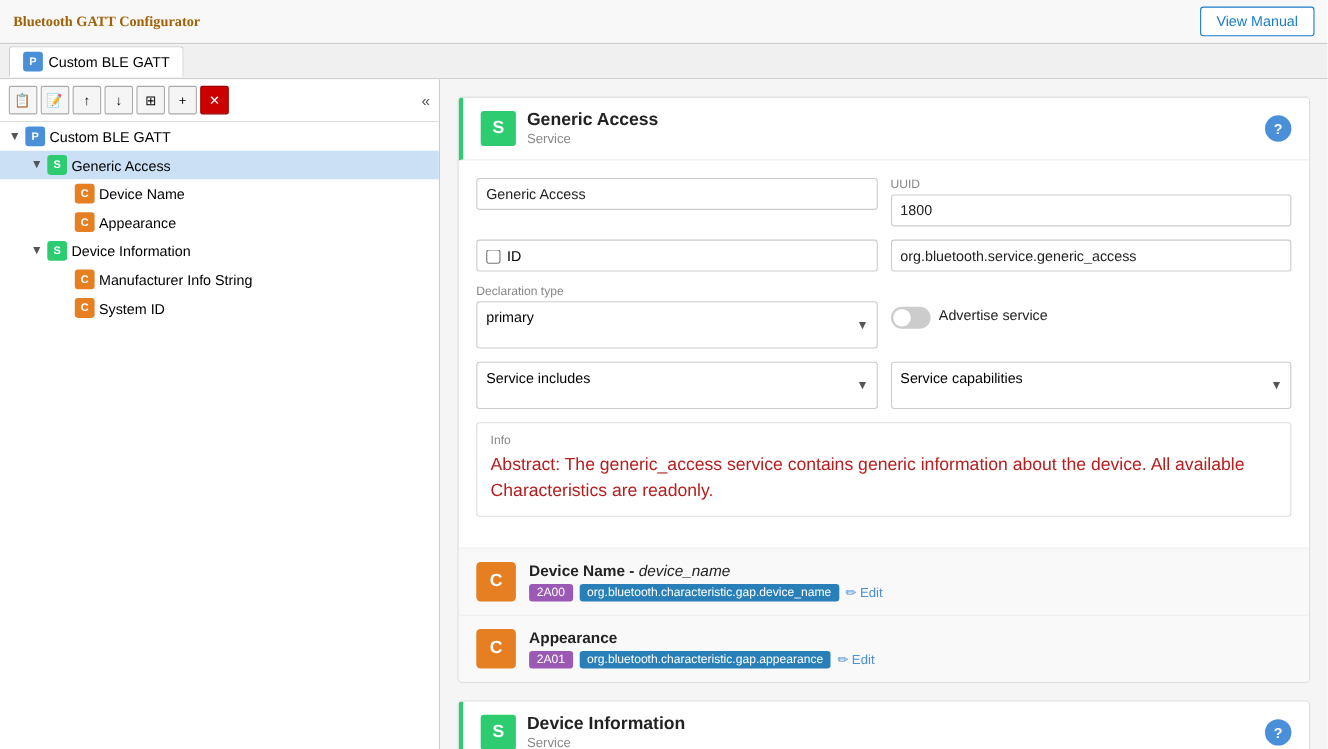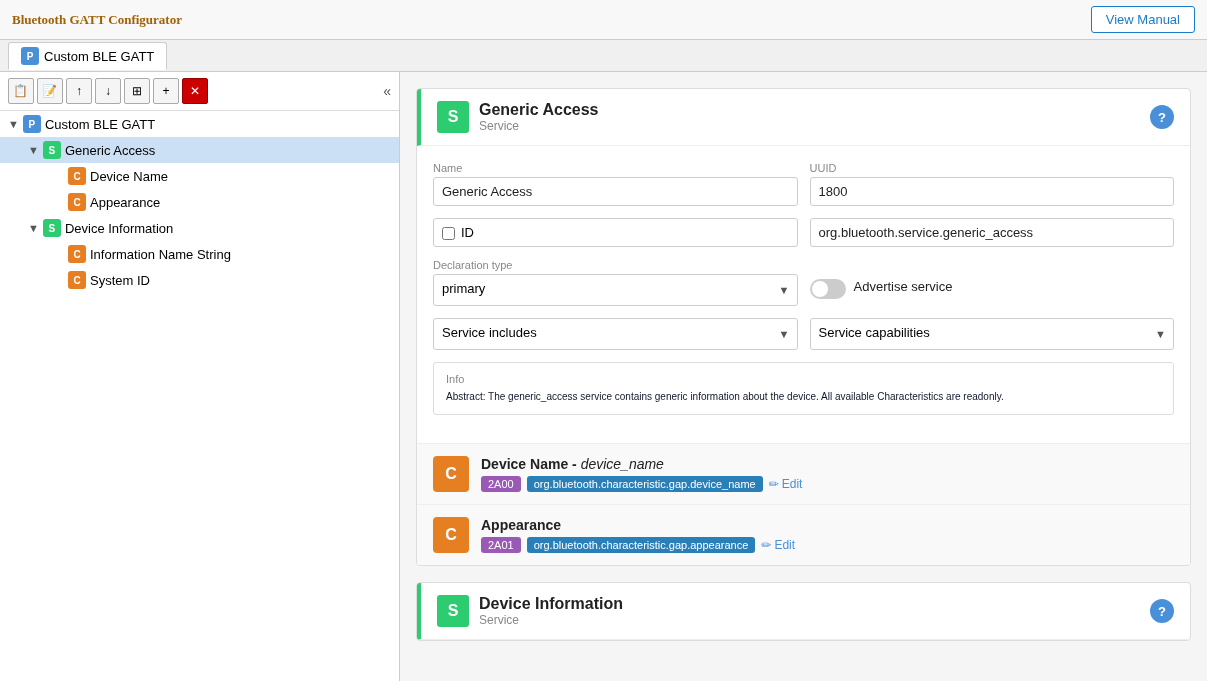--- a/index.html
+++ b/index.html
@@ -213,21 +213,21 @@
     .checkbox-row input { margin: 0; }
 
     .select-wrapper {
       position: relative;
       flex: 1;
     }
     .form-select {
       width: 100%;
       border: 1px solid #ccc;
       border-radius: 3px;
-      padding: 6px 28px 9px 8px;
+      padding: 6px 28px 20px 8px;
       font-size: 13px;
       background: #fff;
       appearance: none;
       -webkit-appearance: none;
       cursor: pointer;
       outline: none;
     }
     .select-arrow {
       position: absolute;
       right: 8px;
@@ -273,22 +273,22 @@
       padding: 10px 12px;
       margin-bottom: 12px;
       background: #fff;
     }
     .info-label {
       font-size: 11px;
       color: #888;
       margin-bottom: 4px;
     }
     .info-text {
-      font-size: 10px;
-      color: #0f172a;
+      font-size: 16px;
+      color: #b91c1c;
       line-height: 1.5;
     }
 
     
     .char-item {
       display: flex;
       align-items: center;
       gap: 12px;
       padding: 12px 16px;
       border-top: 1px solid #eee;
@@ -409,21 +409,21 @@
         <span class="arrow">▼</span>
         <span class="icon-box icon-s">S</span>
         <span>Device Information</span>
       </div>
 
       <div class="tree-item">
         <span class="indent"></span>
         <span class="indent"></span>
         <span class="indent"></span>
         <span class="icon-box icon-c">C</span>
-        <span>Information Name String</span>
+        <span>Manufacturer Info String</span>
       </div>
 
       <div class="tree-item">
         <span class="indent"></span>
         <span class="indent"></span>
         <span class="indent"></span>
         <span class="icon-box icon-c">C</span>
         <span>System ID</span>
       </div>
     </div>
@@ -440,21 +440,20 @@
             <div class="service-subtitle">Service</div>
           </div>
         </div>
         <button class="help-btn">?</button>
       </div>
 
       <div class="service-body">
 
         <div class="form-row">
           <div class="form-group">
-            <label class="form-label">Name</label>
             <input class="form-input" type="text" value="Generic Access" style="">
           </div>
           <div class="form-group">
             <label class="form-label">UUID</label>
             <input class="form-input" type="text" value="1800" style="">
           </div>
         </div>
 
         <div class="form-row">
           <div class="form-group">

